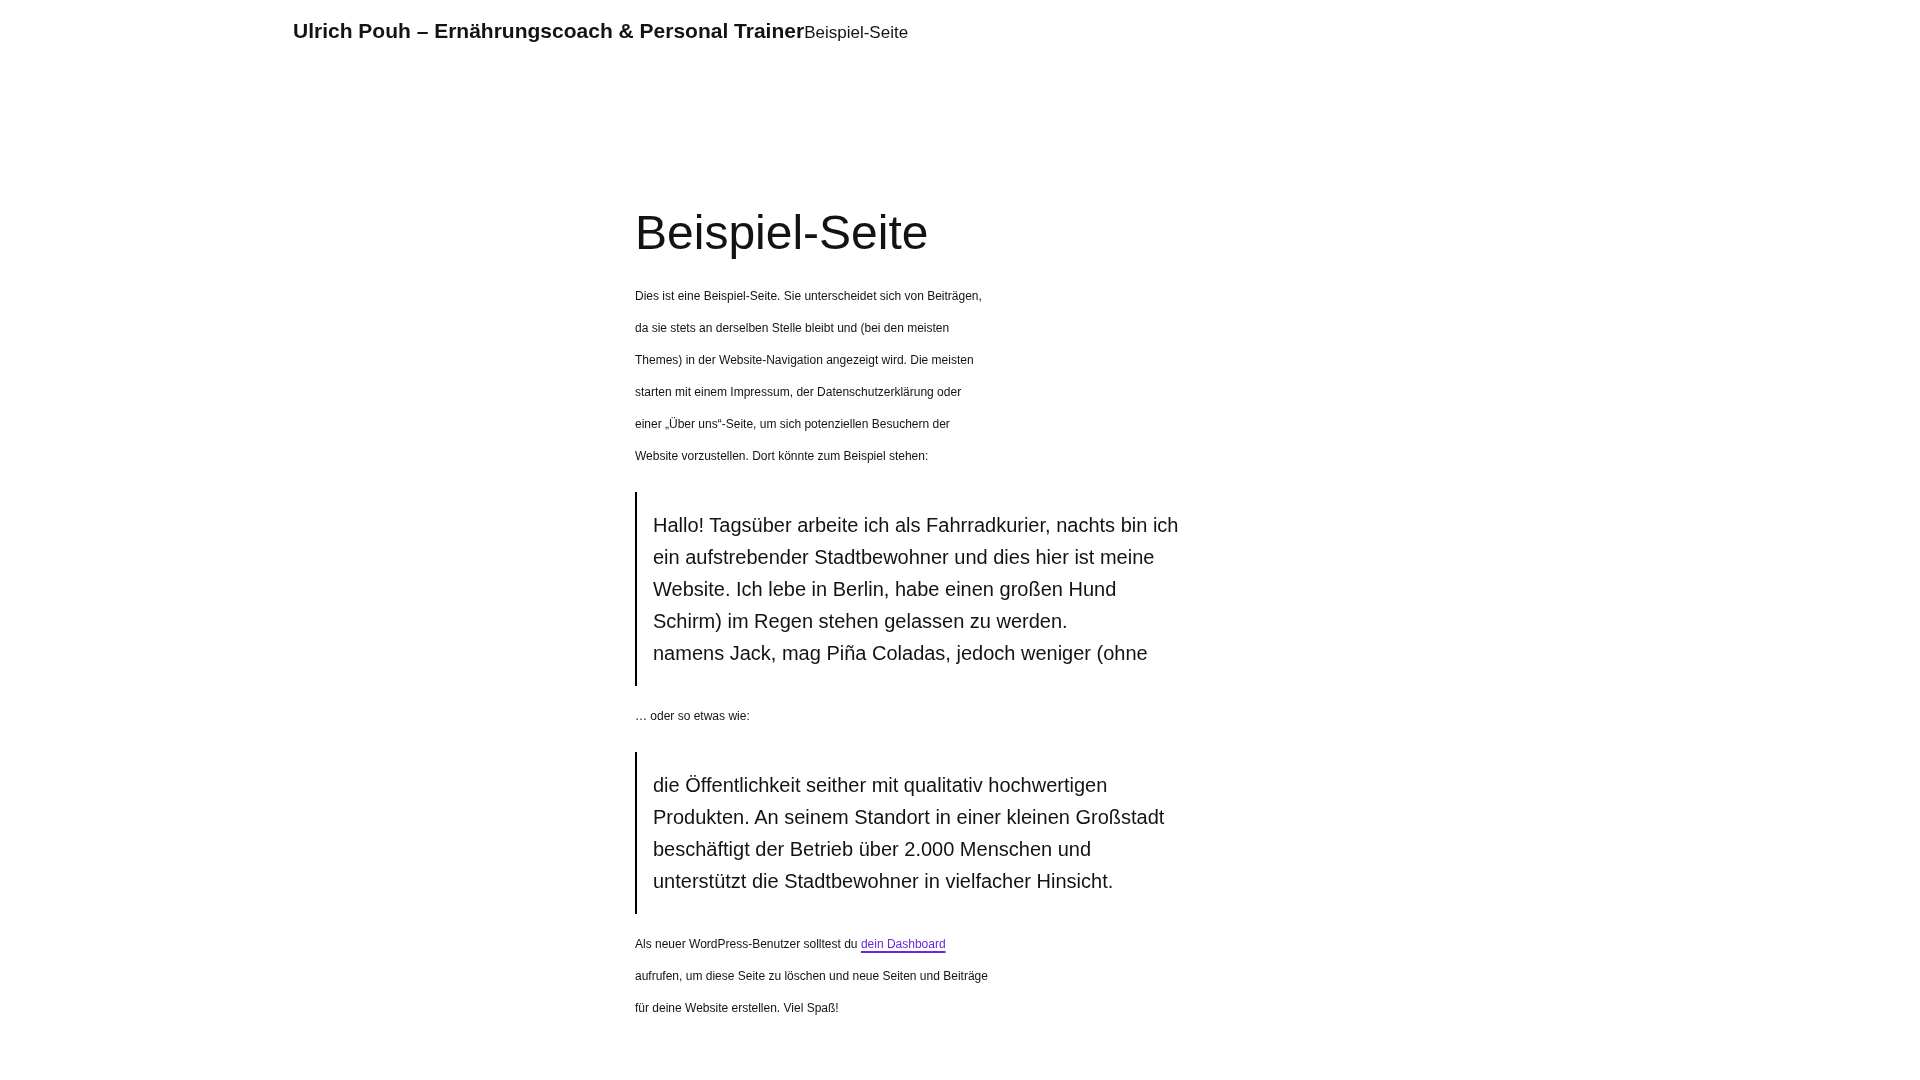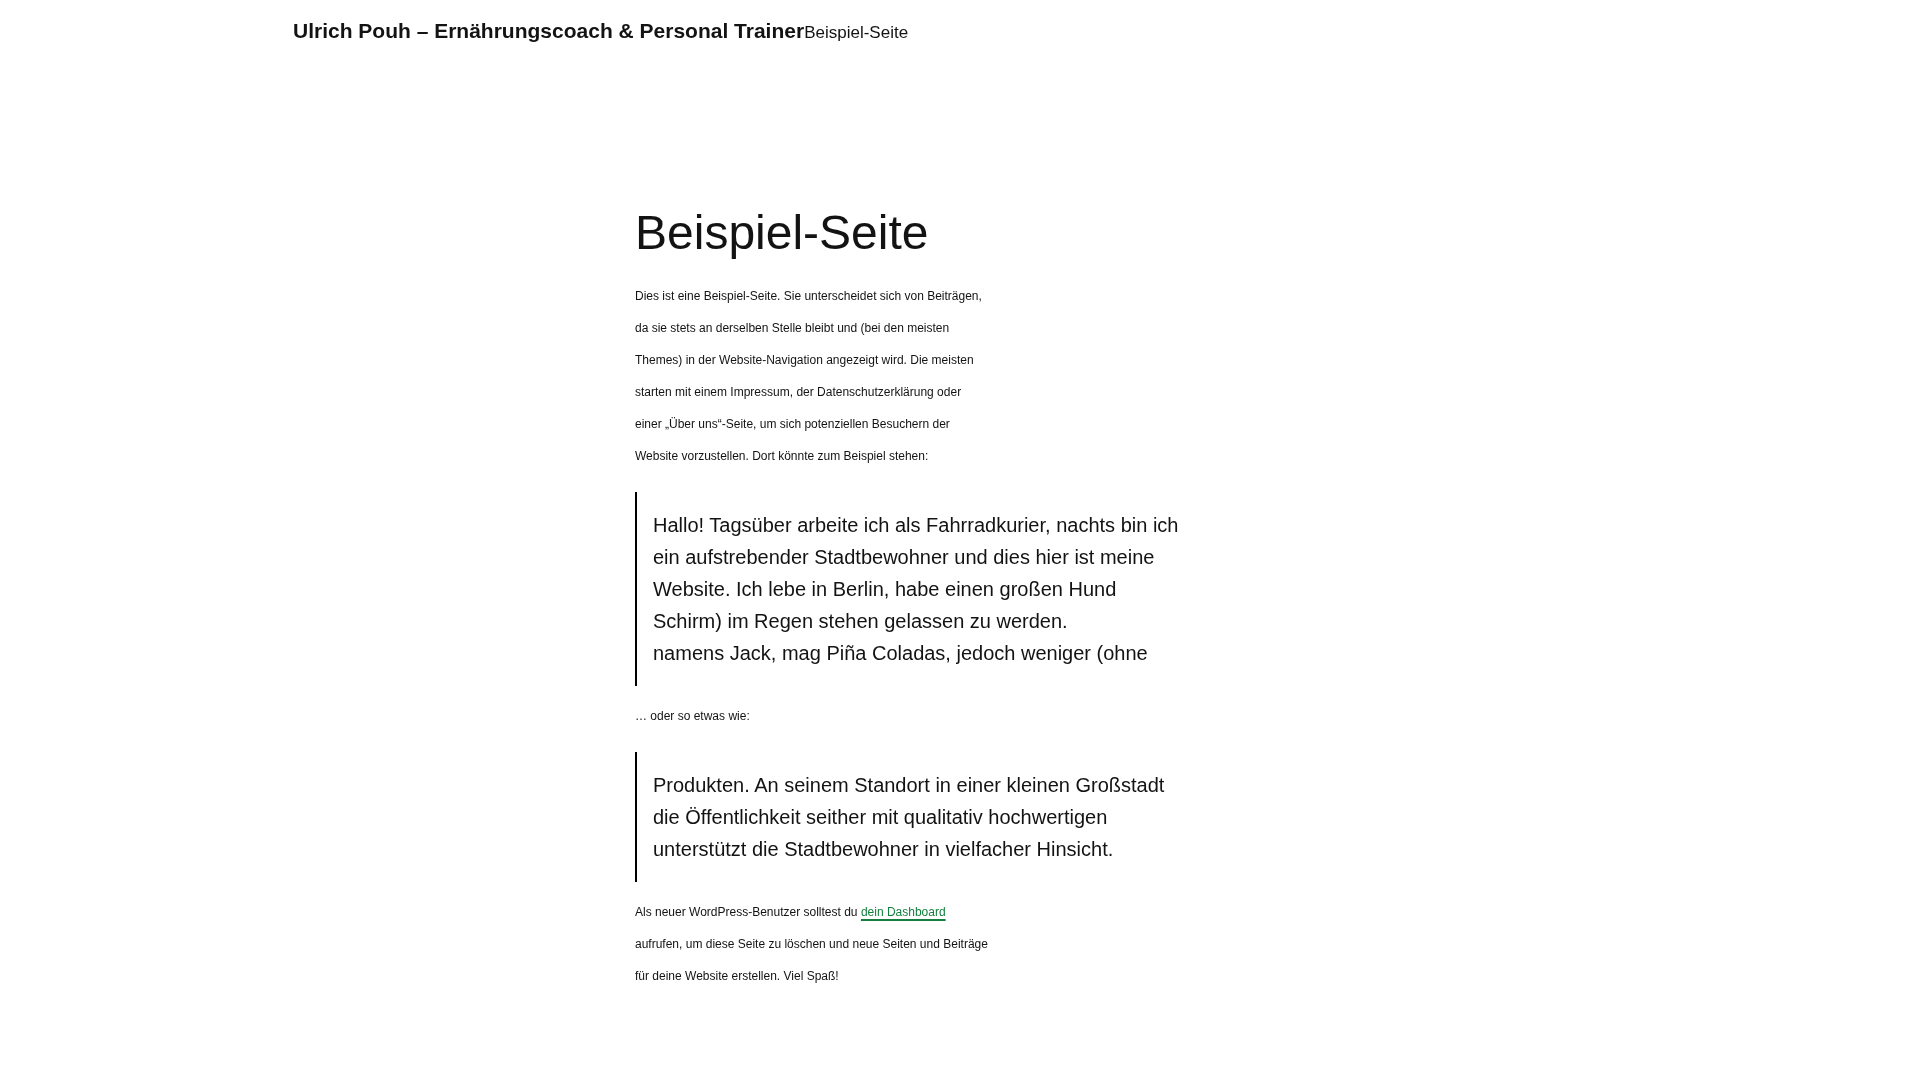--- a/index.html
+++ b/index.html
@@ -54,21 +54,21 @@
     margin: 0 0 17px;
   }
   .quote {
     border-left: 2px solid #000000;
     padding: 17px 10px 17px 16px;
     margin: 20px 0 14px;
     font-size: 20px;
     line-height: 32px;
   }
   .inline-link {
-    color: #15803d;
+    color: #6d28d9;
     text-decoration: underline;
     text-underline-offset: 3px;
     text-decoration-thickness: 1.5px;
   }
 </style>
 </head>
 <body>
 
 <header class="site-header">
   <a class="site-title">Ulrich Pouh – Ernährungscoach &amp; Personal Trainer</a>
@@ -94,22 +94,23 @@
       <div>Hallo! Tagsüber arbeite ich als Fahrradkurier, nachts bin ich</div>
       <div>ein aufstrebender Stadtbewohner und dies hier ist meine</div>
       <div>Website. Ich lebe in Berlin, habe einen großen Hund</div>
       <div>Schirm) im Regen stehen gelassen zu werden.</div>
       <div>namens Jack, mag Piña Coladas, jedoch weniger (ohne</div>
     </blockquote>
 
   <div class="paragraph">… oder so etwas wie:</div>
 
   <blockquote class="quote">
+      <div>die Öffentlichkeit seither mit qualitativ hochwertigen</div>
       <div>Produkten. An seinem Standort in einer kleinen Großstadt</div>
-      <div>die Öffentlichkeit seither mit qualitativ hochwertigen</div>
+      <div>beschäftigt der Betrieb über 2.000 Menschen und</div>
       <div>unterstützt die Stadtbewohner in vielfacher Hinsicht.</div>
     </blockquote>
 
   <div class="paragraph">
     <div class="line"><span>Als neuer WordPress-Benutzer solltest du </span><a class="inline-link" href="#">dein Dashboard</a></div>
     <div>
         <div>aufrufen, um diese Seite zu löschen und neue Seiten und Beiträge</div>
         <div>für deine Website erstellen. Viel Spaß!</div>
       </div>
   </div>

